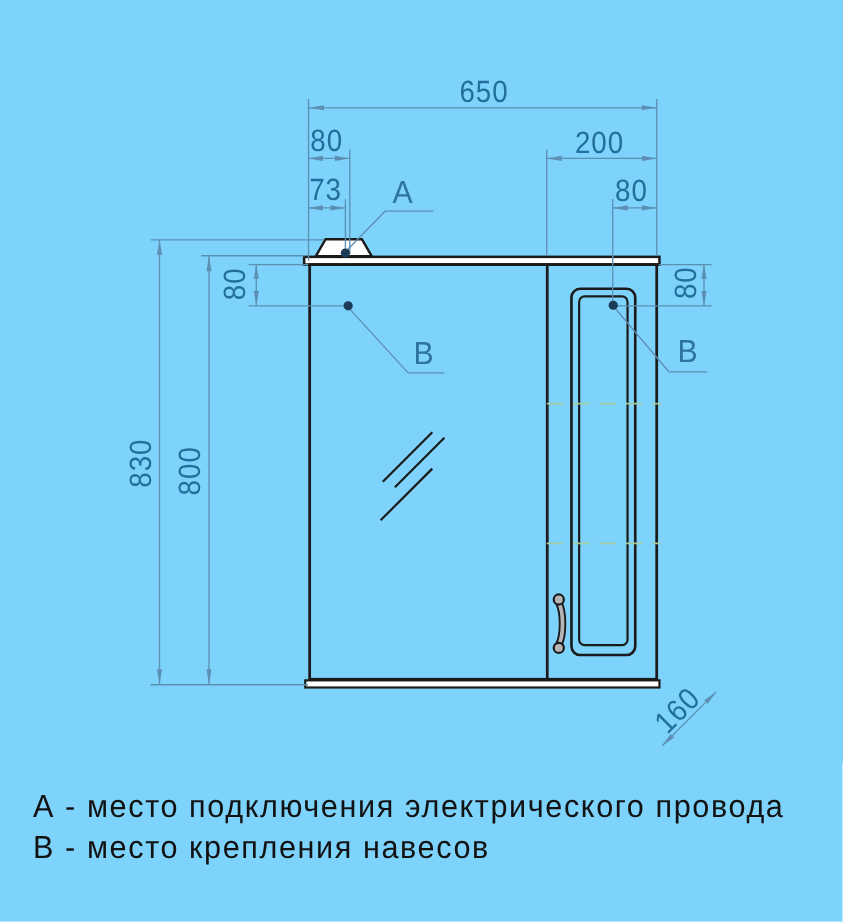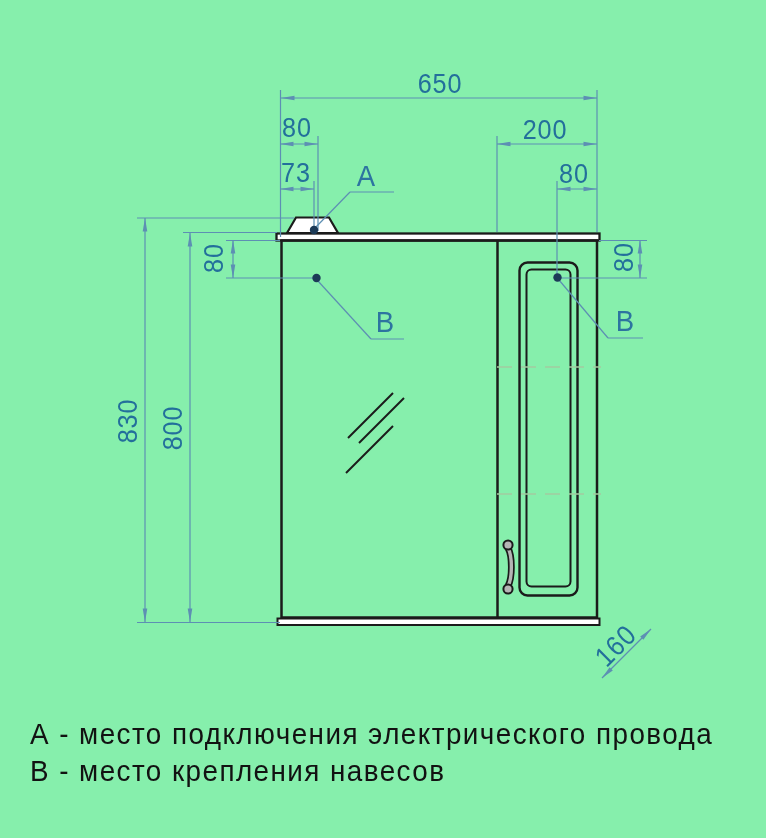--- a/index.html
+++ b/index.html
@@ -1,20 +1,20 @@
 <!DOCTYPE html>
 <html><head>
 <meta charset="utf-8">
 <style>
   html, body { margin: 0; padding: 0; background: #ffffff; }
   .canvas {
     position: relative;
     width: 766px;
     height: 838px;
-    background: #86efac;
+    background: #7dd3fc;
     overflow: hidden;
     font-family: "Liberation Sans", sans-serif;
   }
   .canvas svg { position: absolute; left: 0; top: 0; }
   .dim {
     position: absolute;
     color: #236f9b;
     font-size: 28px;
     letter-spacing: 1px;
     white-space: nowrap;

